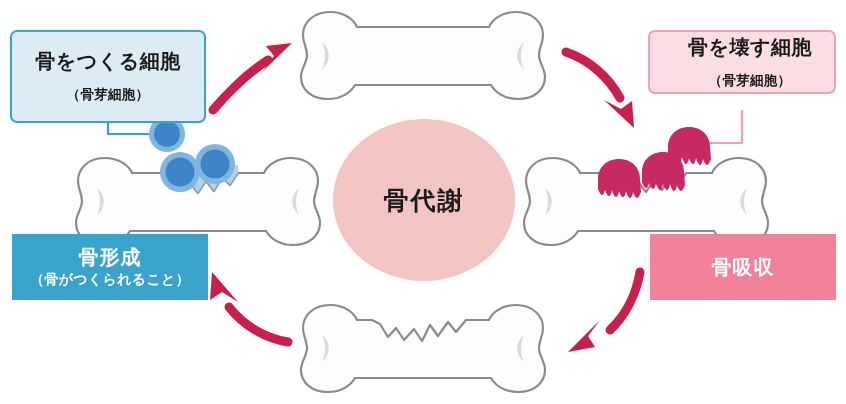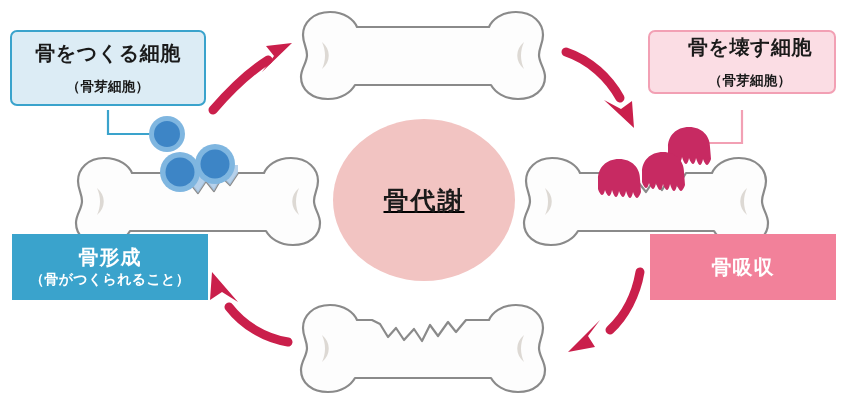--- a/index.html
+++ b/index.html
@@ -52,21 +52,21 @@
   }
 
   svg{display:block;}
   .no-evt{pointer-events:none;}
 </style>
 </head>
 <body>
 
 <div class="stage">
 
-  <div class="center-circle" style="left:333px;top:119px;width:182px;height:162px;background:#f2c4c2;text-decoration:underline;">
+  <div class="center-circle" style="left:333px;top:119px;width:182px;height:162px;background:#f2c4c2;">
     <span class="center-label">骨代謝</span>
   </div>
 
   <svg class="abs no-evt" style="left:0;top:0;" width="846" height="404" viewBox="0 0 846 404">
 
     <g>
       <path d="M330 12
                C 313 12 303 23 303 35
                C 303 43 307 48 307 55
                C 307 63 301 68 301 77
@@ -241,21 +241,21 @@
       <path d="M640 272 C 636 295 625 316 610 330" fill="none" stroke="#ca1f4b" stroke-width="9" stroke-linecap="round"></path>
       <path d="M568 352 L 595 347 L 588 336 L 600 320 Z" fill="#ca1f4b"></path>
     </g>
 
     <g>
       <path d="M288 342 C 264 338 243 325 229 307" fill="none" stroke="#ca1f4b" stroke-width="9" stroke-linecap="round"></path>
       <path d="M212 272 L 210 300 L 222 292 L 238 302 Z" fill="#ca1f4b"></path>
     </g>
   </svg>
 
-  <div class="box box-outline" style="left:10px;top:30px;width:196px;height:76px;background:#dcecf5;border-color:#3aa3cc;">
+  <div class="box box-outline" style="left:10px;top:30px;width:196px;height:93px;background:#dcecf5;border-color:#3aa3cc;">
     <span class="main">骨をつくる細胞</span>
     <span class="sub">（骨芽細胞）</span>
   </div>
 
   <div class="box box-outline" style="left:648px;top:30px;width:188px;height:64px;background:#fbdde4;border-color:#f2a0b4;padding-left:16px;">
     <span class="main">骨を壊す細胞</span>
     <span class="sub">（骨芽細胞）</span>
   </div>
 
   <div class="box box-solid" style="left:12px;top:234px;width:196px;height:66px;background:#3aa3cc;">

